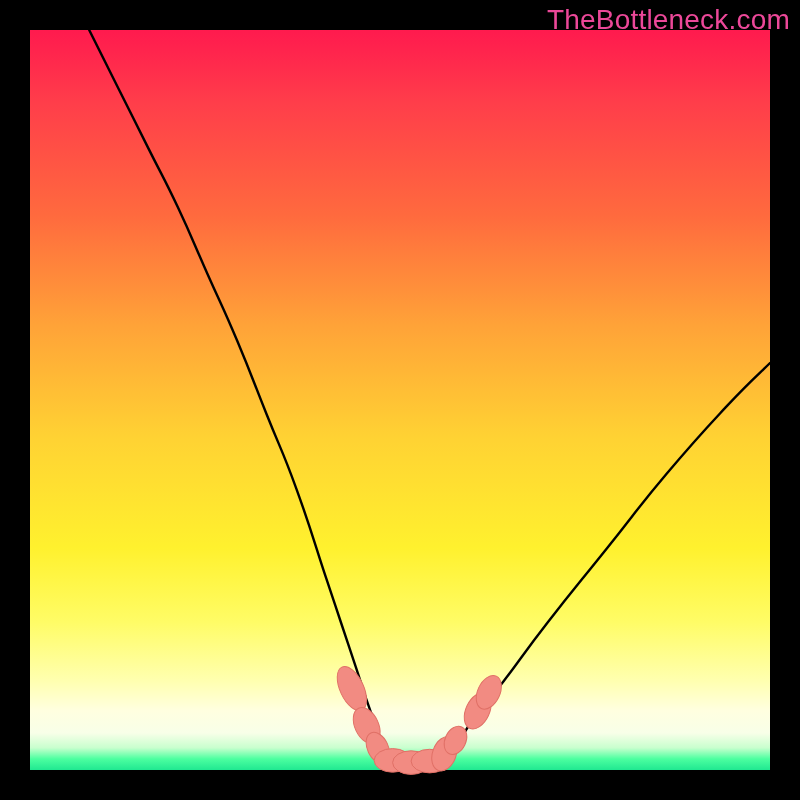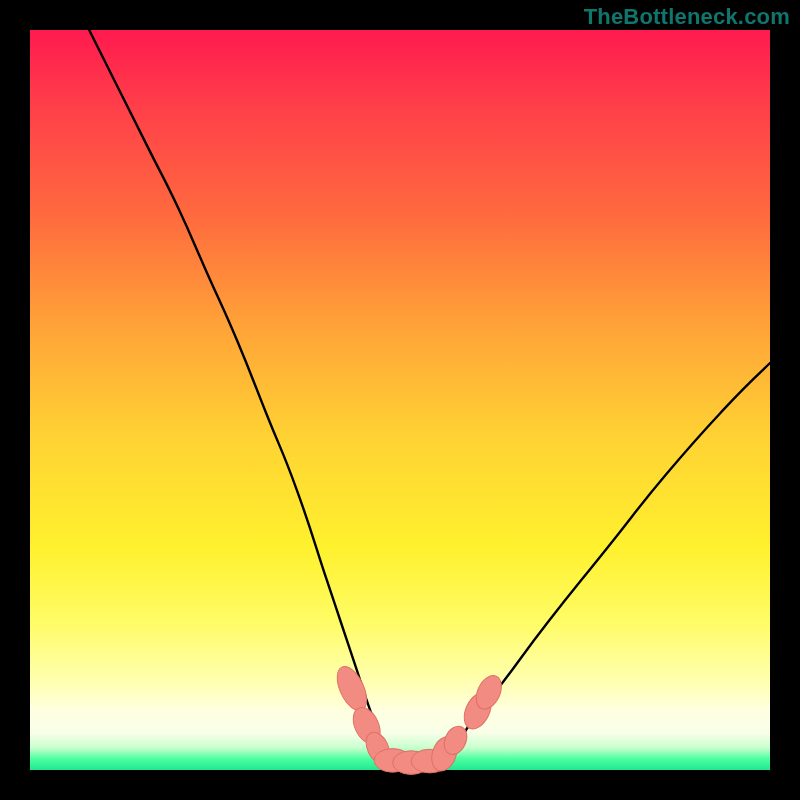--- a/index.html
+++ b/index.html
@@ -40,23 +40,23 @@
       #f8ffe8 95%,
       #c8ffce 97%,
       #4cffa0 98.5%,
       #20e891 100%
     );
   }
   .watermark {
     position: absolute;
     top: 4px;
     right: 10px;
-    color: #0f766e;
-    font-size: 22px;
-    font-weight: 700;
+    color: #ec4899;
+    font-size: 28px;
+    font-weight: 400;
     letter-spacing: 0.2px;
     user-select: none;
   }
   svg.curve {
     position: absolute;
     left: 0;
     top: 0;
     width: 740px;
     height: 740px;
     overflow: visible;

